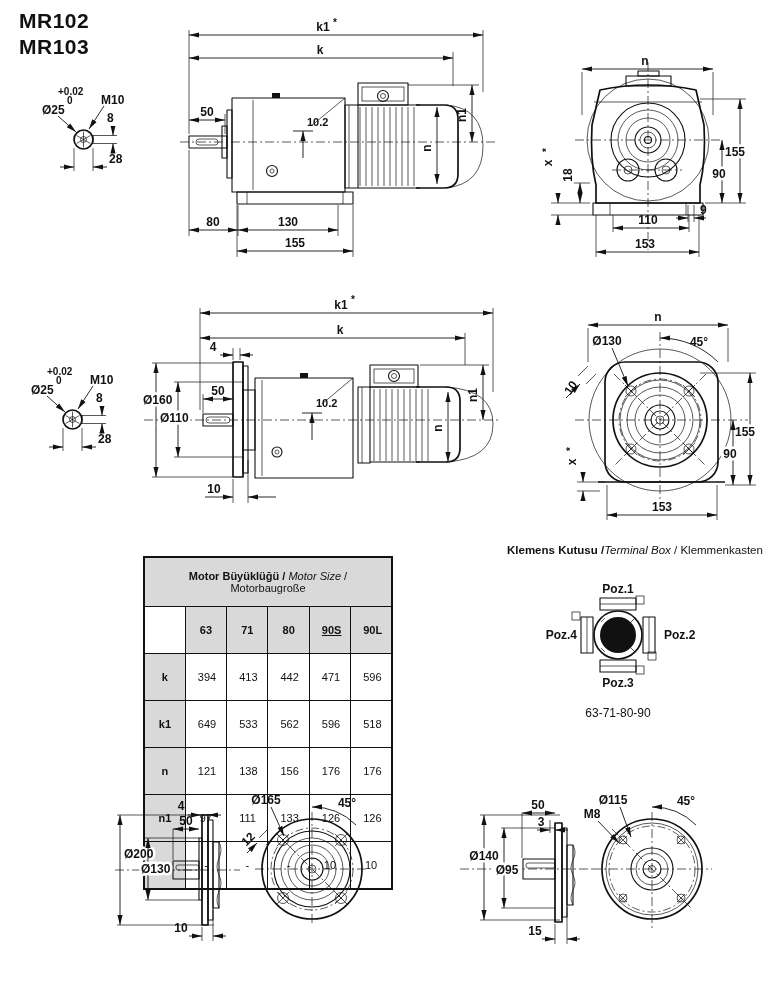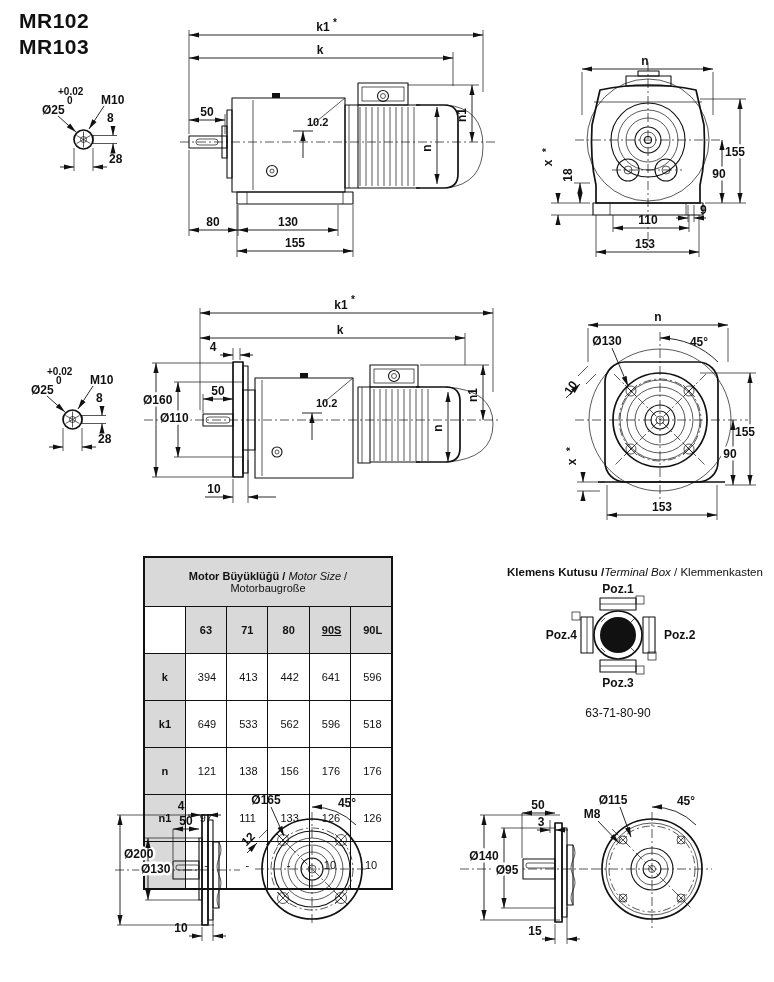--- a/index.html
+++ b/index.html
@@ -397,21 +397,21 @@
       <td class="hd" style="width:42px;">71</td>
       <td class="hd" style="width:42px;">80</td>
       <td class="hd" style="width:42px;text-decoration:underline;">90S</td>
       <td class="hd" style="width:42px;">90L</td>
     </tr>
     <tr>
       <td class="lb">k</td>
       <td>394</td>
       <td>413</td>
       <td>442</td>
-      <td>641</td>
+      <td>471</td>
       <td>596</td>
     </tr>
     <tr>
       <td class="lb">k1</td>
       <td>649</td>
       <td>533</td>
       <td>562</td>
       <td>596</td>
       <td>518</td>
     </tr>
@@ -435,21 +435,21 @@
       <td class="lb">x</td>
       <td>-</td>
       <td>-</td>
       <td>-</td>
       <td>10</td>
       <td>10</td>
     </tr>
   </tbody>
     </table>
 
-  <div class="abs tb-title" style="left:507px;top:566px;"><span class="b">Klemens Kutusu /</span><span class="it">Terminal Box</span><span> / Klemmenkasten</span></div>
+  <div class="abs tb-title" style="left:507px;top:544px;"><span class="b">Klemens Kutusu /</span><span class="it">Terminal Box</span><span> / Klemmenkasten</span></div>
 
   <svg class="abs" style="left:540px;top:578px;" width="170" height="145" viewBox="540 578 170 145">
     <g>
       <rect x="600" y="598" width="36" height="12" class="ln"></rect>
       <line x1="600" y1="604" x2="636" y2="604" class="lnt"></line>
       <rect x="636" y="596" width="8" height="8" class="lnt"></rect>
       <rect x="643" y="617" width="12" height="36" class="ln"></rect>
       <line x1="649" y1="617" x2="649" y2="653" class="lnt"></line>
       <rect x="648" y="652" width="8" height="8" class="lnt"></rect>
       <rect x="600" y="660" width="36" height="12" class="ln"></rect>

